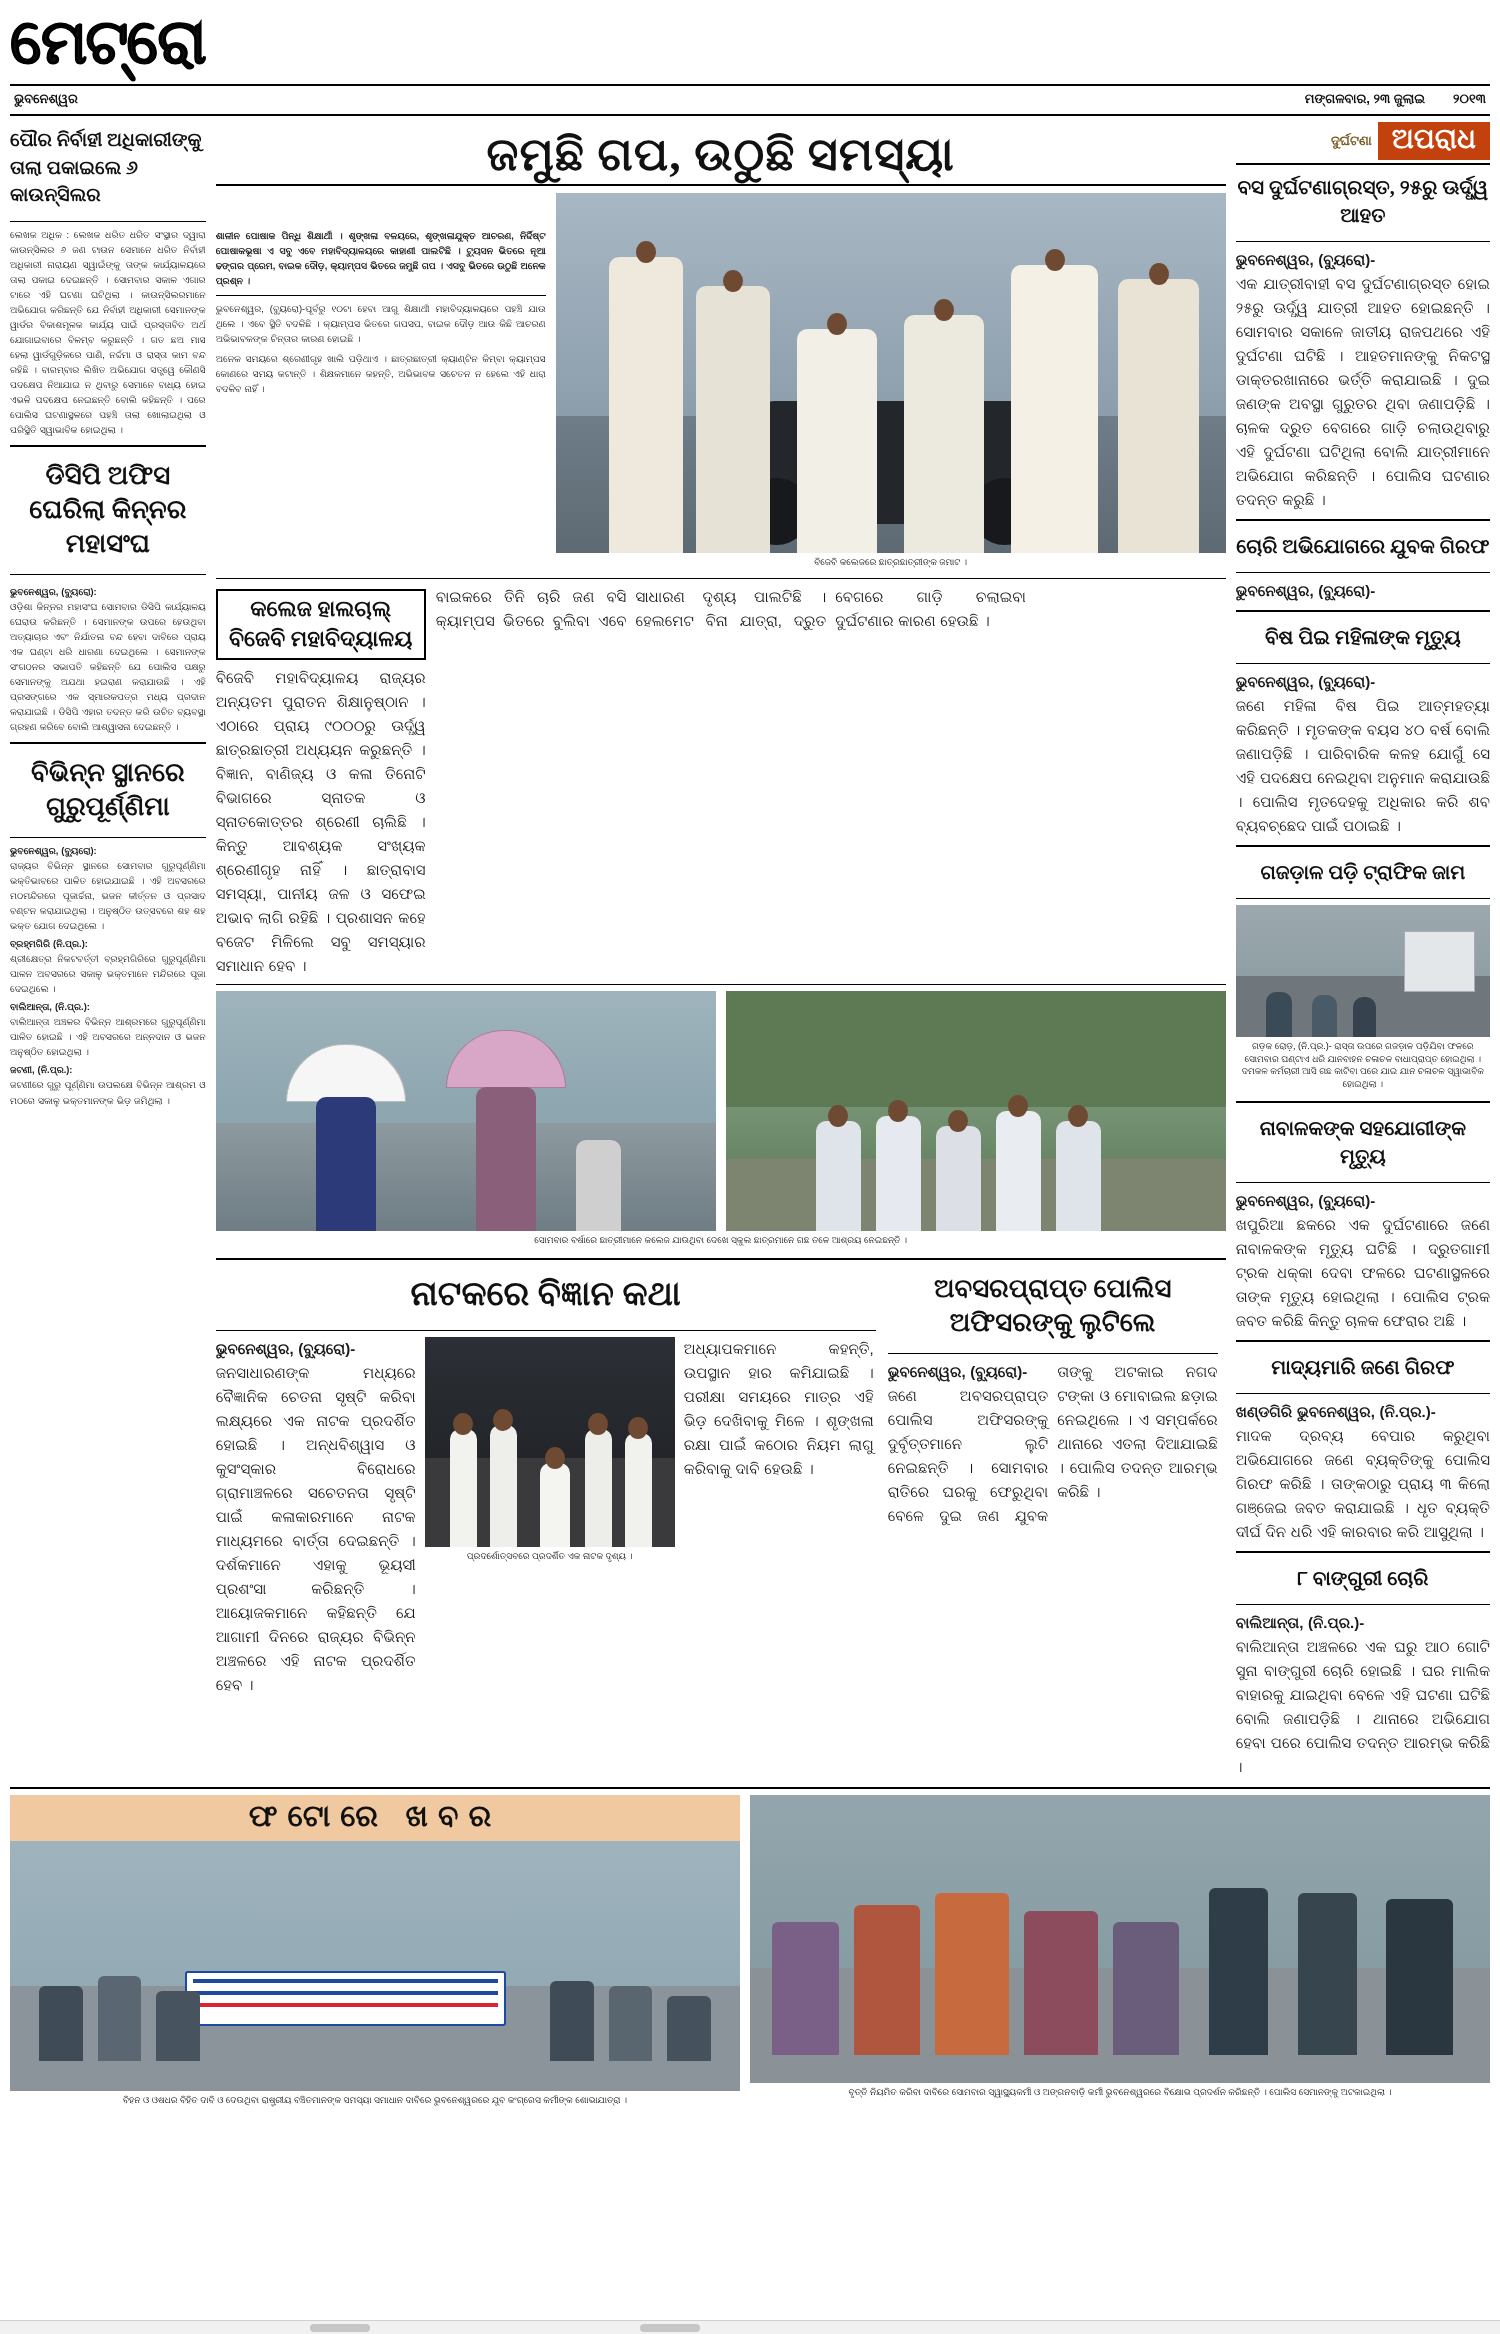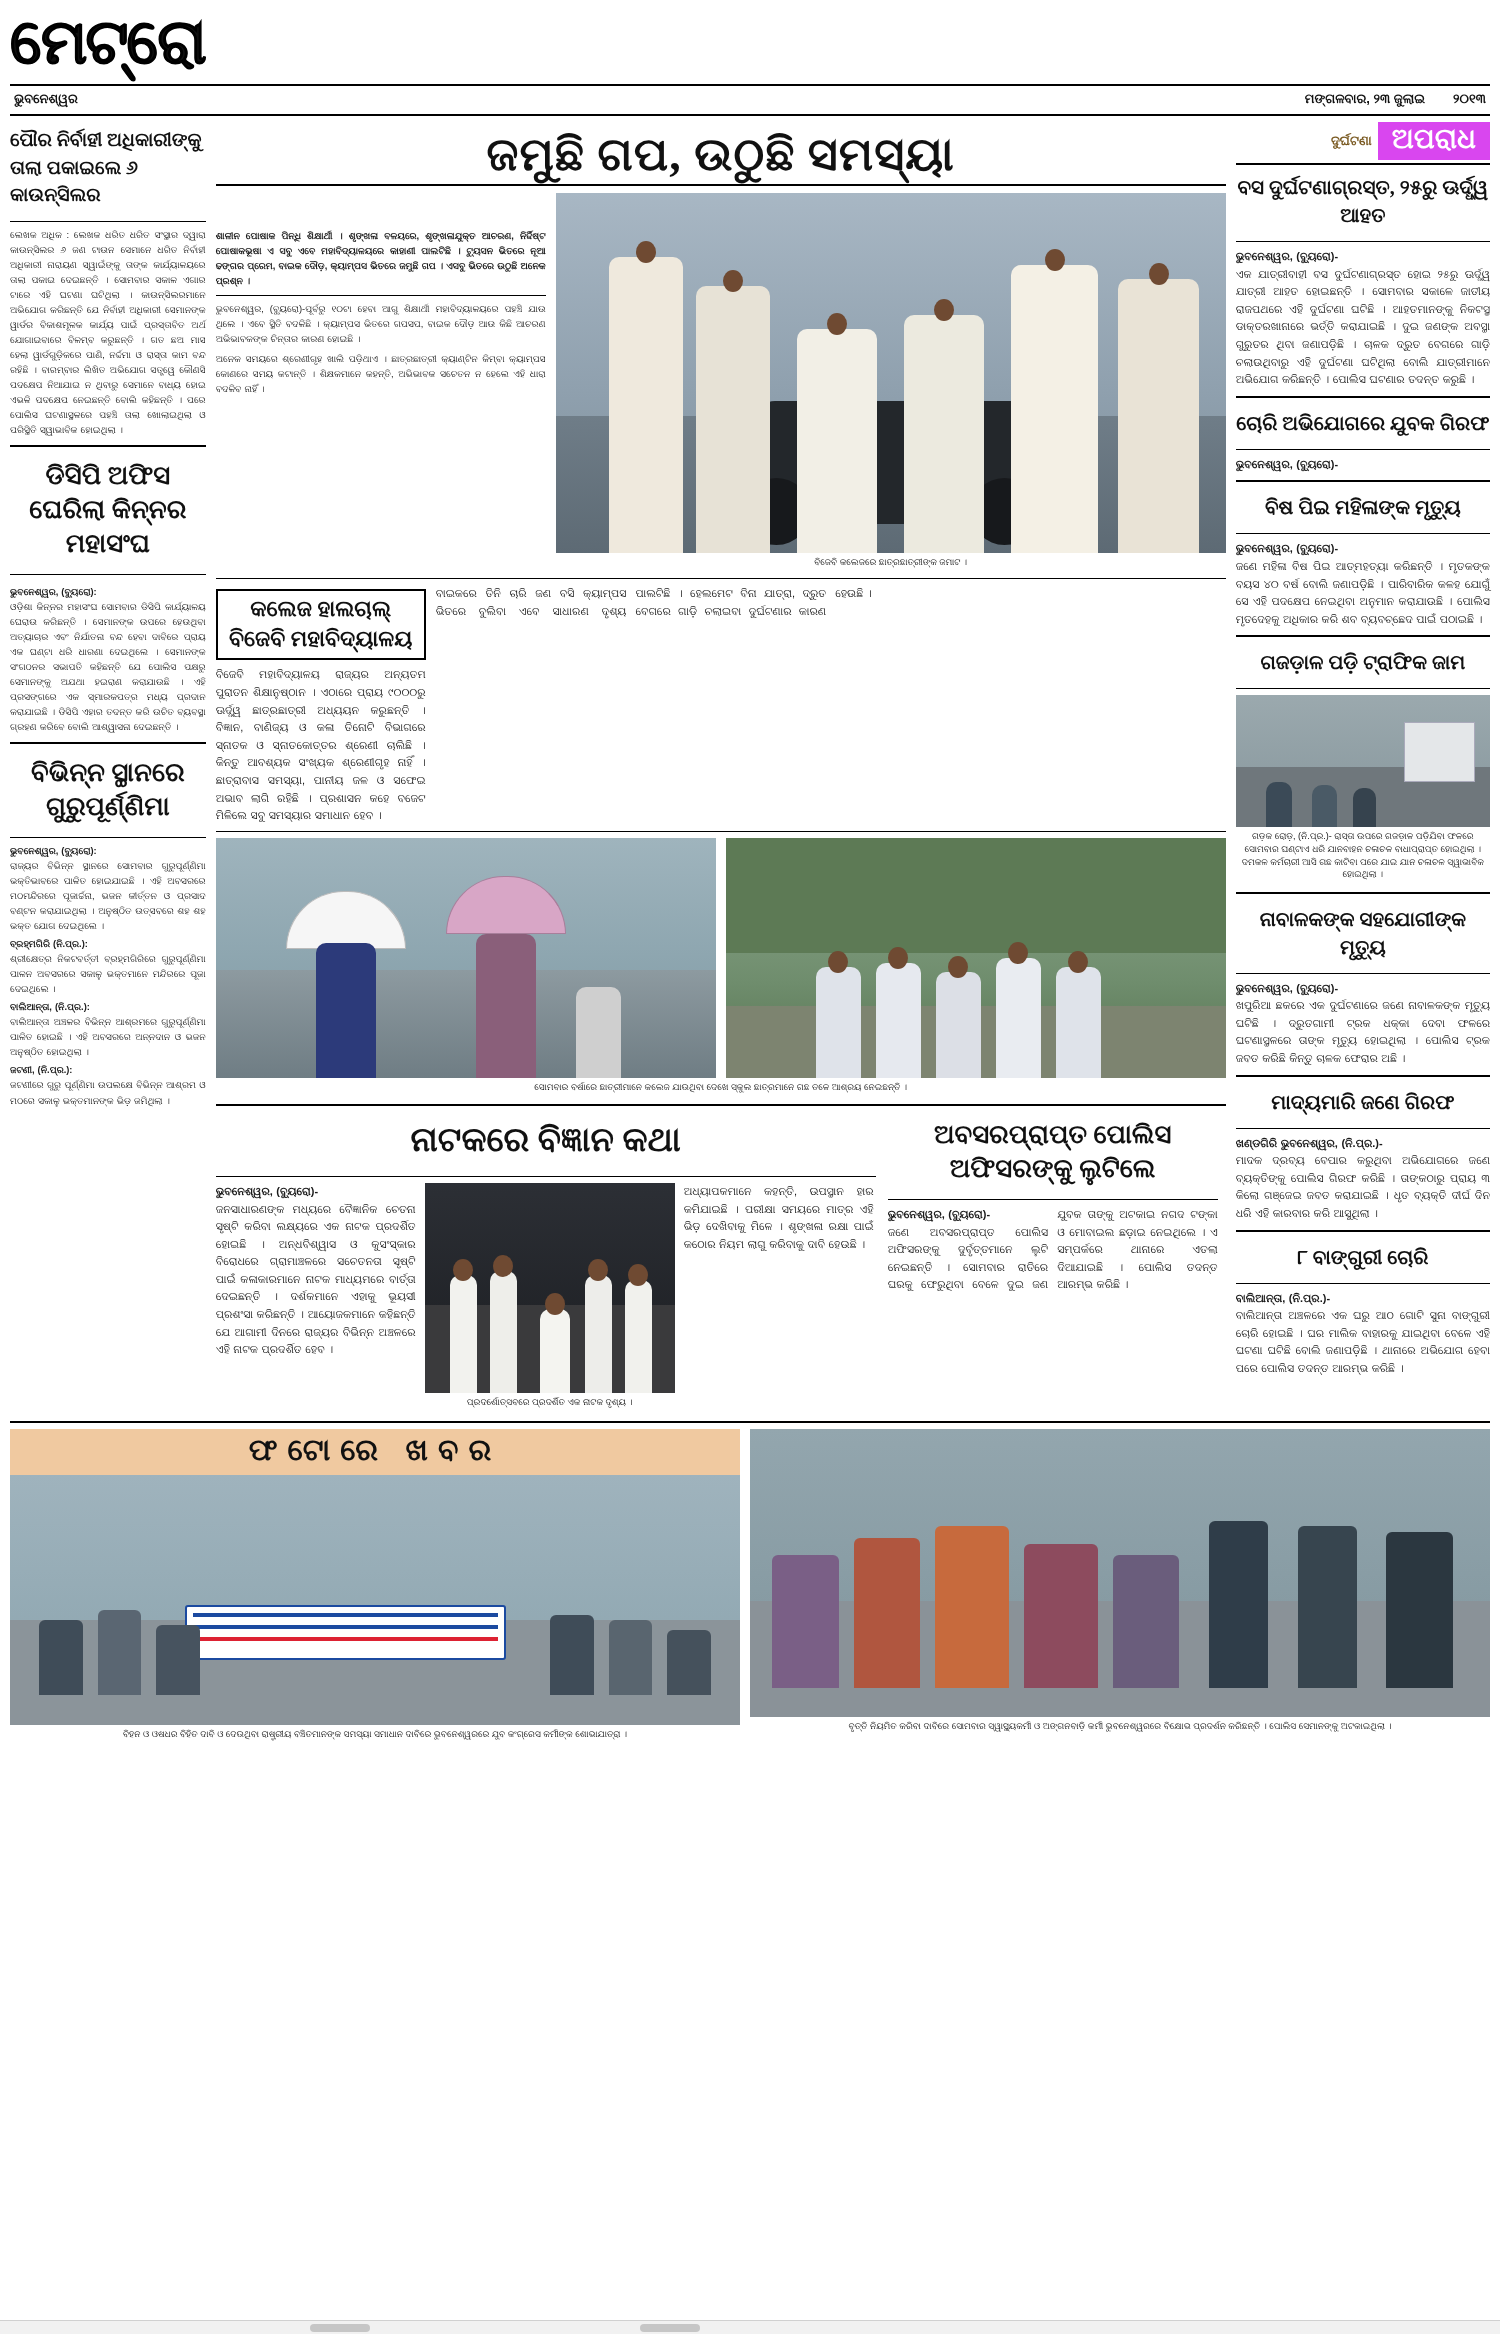--- a/index.html
+++ b/index.html
@@ -92,21 +92,21 @@
     font-size:20px; text-align:center; font-weight:bold;
     font-family:"Liberation Serif", serif; padding:4px 0 6px 0; line-height:1.4;
   }
 
   
   .txt {
     font-size:9.3px; line-height:1.62; text-align:justify;
     font-family:"Liberation Sans", sans-serif;
     color:#1a1a1a; hyphens:auto; word-spacing:0.5px;
   }
-  .txt.small { font-size:11px; line-height:1.6; }
+  .txt.small { font-size:15px; line-height:1.6; }
   .lead { font-weight:bold;margin-top:36px; }
 
   .cols2 { column-count:2; column-gap:9px; }
   .cols4 { column-count:4; column-gap:9px; }
 
   
   .photo { position:relative; overflow:hidden; background:#cfd6dc; }
   .cap {
     font-size:9px; text-align:center; padding:3px 2px 4px 2px; line-height:1.4;
     font-family:"Liberation Sans", sans-serif;
@@ -122,21 +122,21 @@
   
   .rt-banner {
     display:flex; align-items:center; justify-content:flex-end;
     border-bottom:2px solid #000; padding-bottom:3px; margin-bottom:4px;
   }
   .rt-banner .small-label {
     font-family:"Liberation Serif", serif; font-weight:bold; font-size:13px; color:#7a5a22;
     margin-right:6px;
   }
   .rt-banner .big-label {
-    background:#d946ef; color:#fff; font-family:"Liberation Serif", serif;
+    background:#c2410c; color:#fff; font-family:"Liberation Serif", serif;
     font-weight:bold; font-size:28px; padding:1px 14px 4px 14px;
   }
 
   
   .photo-feature { margin-top:8px; border-top:2px solid #000; padding-top:6px; }
   .pf-title {
     background:#f0c9a0;
     font-family:"Liberation Serif", serif; font-weight:bold;
     font-size:30px; text-align:center; letter-spacing:10px;
     padding:4px 0 7px 0;

